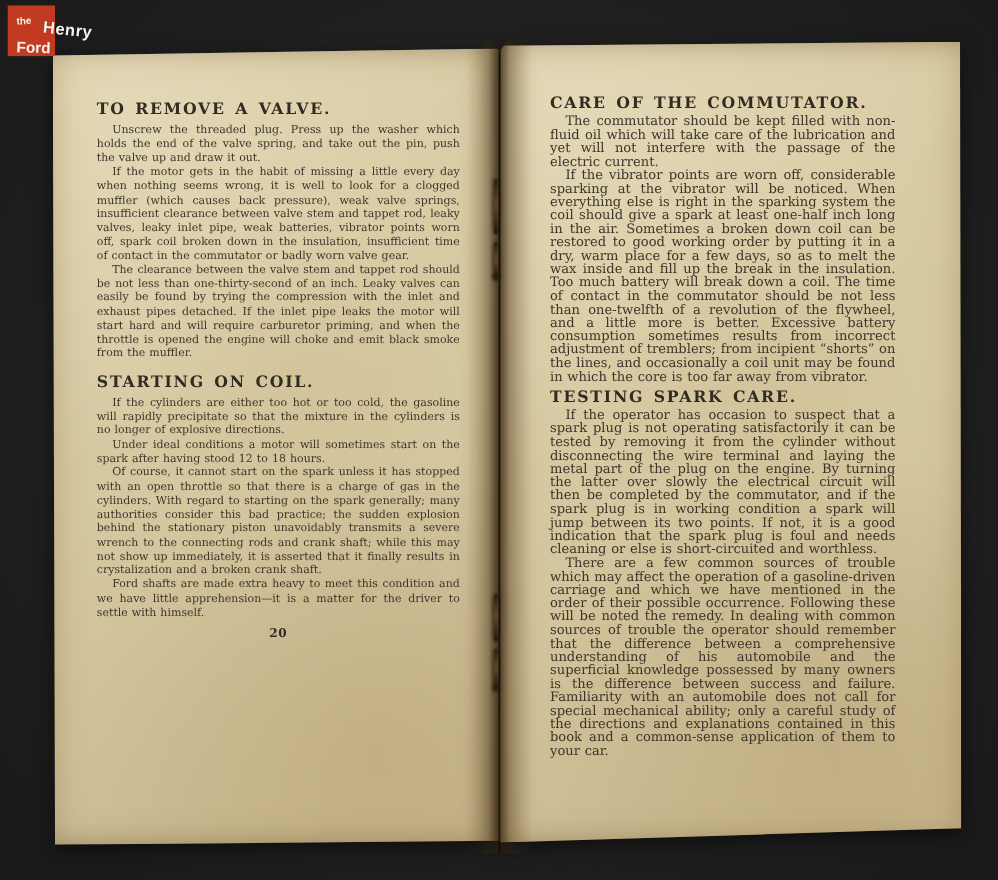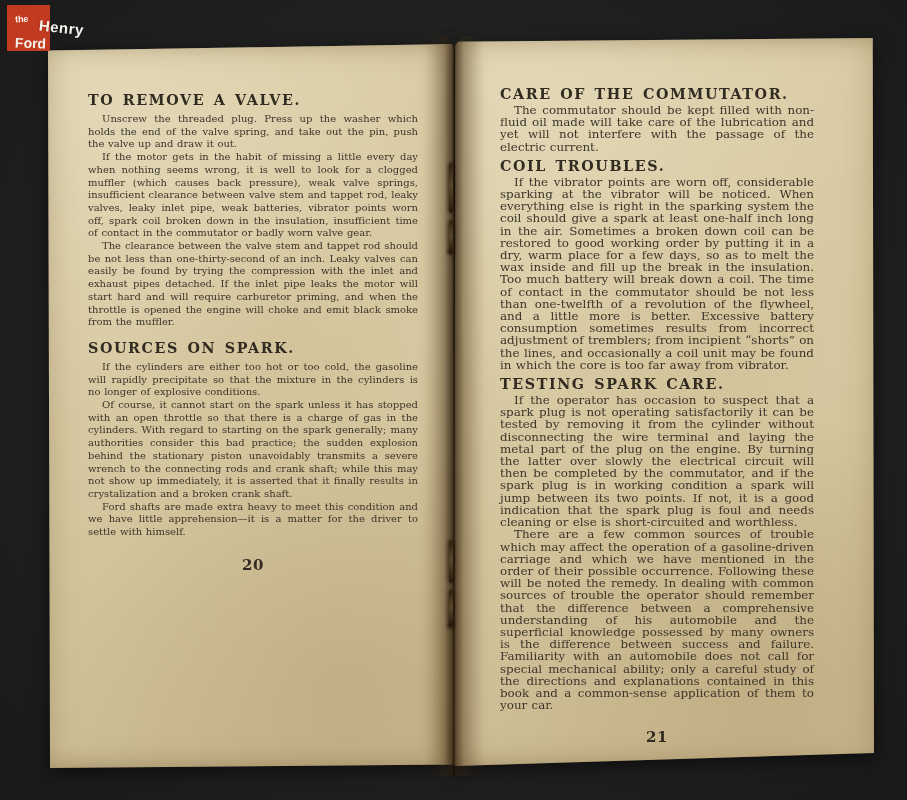--- a/index.html
+++ b/index.html
@@ -77,22 +77,22 @@
   .para {
     text-align: justify;
     text-indent: 14px;
     word-spacing: 0.5px;
   }
   .page-left  .para { font-size: 10px; line-height: 12.7px; }
   .page-right .para { font-size: 11.9px; line-height: 12.2px; }
 
   .page-number {
     text-align: center; font-weight: bold;
-    font-size: 15px; letter-spacing: 0.5px;
-    margin-top: 17px;
+    font-size: 11px; letter-spacing: 0.5px;
+    margin-top: 5px;
     color: var(--heading-ink, #322b21);
   }
 
   
   .gutter {
     position: absolute; left: 378px; top: 0; width: 60px; height: 740px;
     z-index: 3; pointer-events: none;
     background: linear-gradient(90deg,
       rgba(74,52,24,0) 0%, rgba(74,52,24,0.20) 34%,
       rgba(46,30,12,0.55) 47%, rgba(22,13,4,0.85) 50%, rgba(46,30,12,0.55) 53%,
@@ -137,41 +137,40 @@
 
   <div class="book">
 
     <div class="page page-left">
       <div class="page-inner">
         <div id="left-sections">
             <div class="heading">TO REMOVE A VALVE.</div>
             <p class="para">Unscrew the threaded plug.  Press up the washer which holds the end of the valve spring, and take out the pin, push the valve up and draw it out.</p>
             <p class="para">If the motor gets in the habit of missing a little every day when nothing seems wrong, it is well to look for a clogged muffler (which causes back pressure), weak valve springs, insufficient clearance between valve stem and tappet rod, leaky valves, leaky inlet pipe, weak batteries, vibrator points worn off, spark coil broken down in the insulation, insufficient time of contact in the commutator or badly worn valve gear.</p>
             <p class="para">The clearance between the valve stem and tappet rod should be not less than one-thirty-second of an inch.  Leaky valves can easily be found by trying the compression with the inlet and exhaust pipes detached.  If the inlet pipe leaks the motor will start hard and will require carburetor priming, and when the throttle is opened the engine will choke and emit black smoke from the muffler.</p>
-            <div class="heading">SOURCES ON SPARK.</div>
-            <p class="para">If the cylinders are either too hot or too cold, the gasoline will rapidly precipitate so that the mixture in the cylinders is no longer of explosive conditions.</p>
+            <div class="heading">STARTING ON COIL.</div>
+            <p class="para">If the cylinders are either too hot or too cold, the gasoline will rapidly precipitate so that the mixture in the cylinders is no longer of explosive directions.</p>
+            <p class="para">Under ideal conditions a motor will sometimes start on the spark after having stood 12 to 18 hours.</p>
             <p class="para">Of course, it cannot start on the spark unless it has stopped with an open throttle so that there is a charge of gas in the cylinders.  With regard to starting on the spark generally; many authorities consider this bad practice; the sudden explosion behind the stationary piston unavoidably transmits a severe wrench to the connecting rods and crank shaft; while this may not show up immediately, it is asserted that it finally results in crystalization and a broken crank shaft.</p>
             <p class="para">Ford shafts are made extra heavy to meet this condition and we have little apprehension—it is a matter for the driver to settle with himself.</p>
           </div>
         <div class="page-number">20</div>
       </div>
     </div>
 
     <div class="page page-right">
       <div class="page-inner">
         <div id="right-sections">
             <div class="heading">CARE OF THE COMMUTATOR.</div>
-            <p class="para">The commutator should be kept filled with non-fluid oil made will take care of the lubrication and yet will not interfere with the passage of the electric current.</p>
-            <div class="heading">COIL TROUBLES.</div>
+            <p class="para">The commutator should be kept filled with non-fluid oil which will take care of the lubrication and yet will not interfere with the passage of the electric current.</p>
             <p class="para">If the vibrator points are worn off, considerable sparking at the vibrator will be noticed.  When everything else is right in the sparking system the coil should give a spark at least one-half inch long in the air.  Sometimes a broken down coil can be restored to good working order by putting it in a dry, warm place for a few days, so as to melt the wax inside and fill up the break in the insulation. Too much battery will break down a coil.  The time of contact in the commutator should be not less than one-twelfth of a revolution of the flywheel, and a little more is better.  Excessive battery consumption sometimes results from incorrect adjustment of tremblers; from incipient “shorts” on the lines, and occasionally a coil unit may be found in which the core is too far away from vibrator.</p>
             <div class="heading">TESTING SPARK CARE.</div>
             <p class="para">If the operator has occasion to suspect that a spark plug is not operating satisfactorily it can be tested by removing it from the cylinder without disconnecting the wire terminal and laying the metal part of the plug on the engine.  By turning the latter over slowly the electrical circuit will then be completed by the commutator, and if the spark plug is in working condition a spark will jump between its two points.  If not, it is a good indication that the spark plug is foul and needs cleaning or else is short-circuited and worthless.</p>
             <p class="para">There are a few common sources of trouble which may affect the operation of a gasoline-driven carriage and which we have mentioned in the order of their possible occurrence.  Following these will be noted the remedy.  In dealing with common sources of trouble the operator should remember that the difference between a comprehensive understanding of his automobile and the superficial knowledge possessed by many owners is the difference between success and failure.  Familiarity with an automobile does not call for special mechanical ability; only a careful study of the directions and explanations contained in this book and a common-sense application of them to your car.</p>
           </div>
-        <div class="page-number">21</div>
       </div>
     </div>
 
     <div class="gutter"></div>
     <div class="notch"></div>
 
     <div class="staple staple-top">
       <div class="bar bar-a"></div>
       <div class="bar bar-b"></div>
       <div class="blob"></div>

